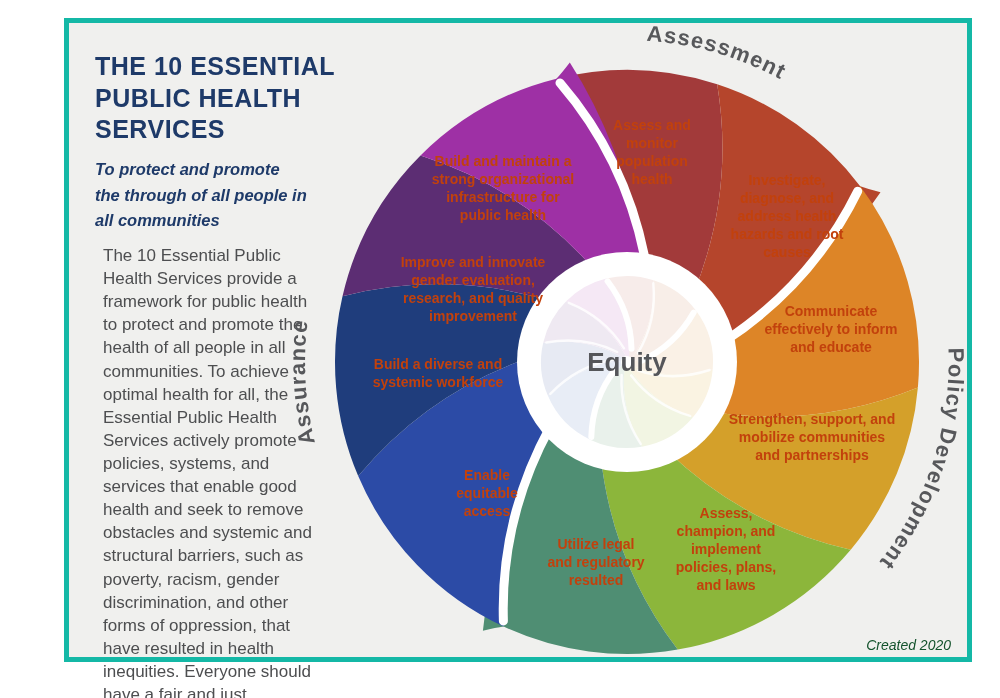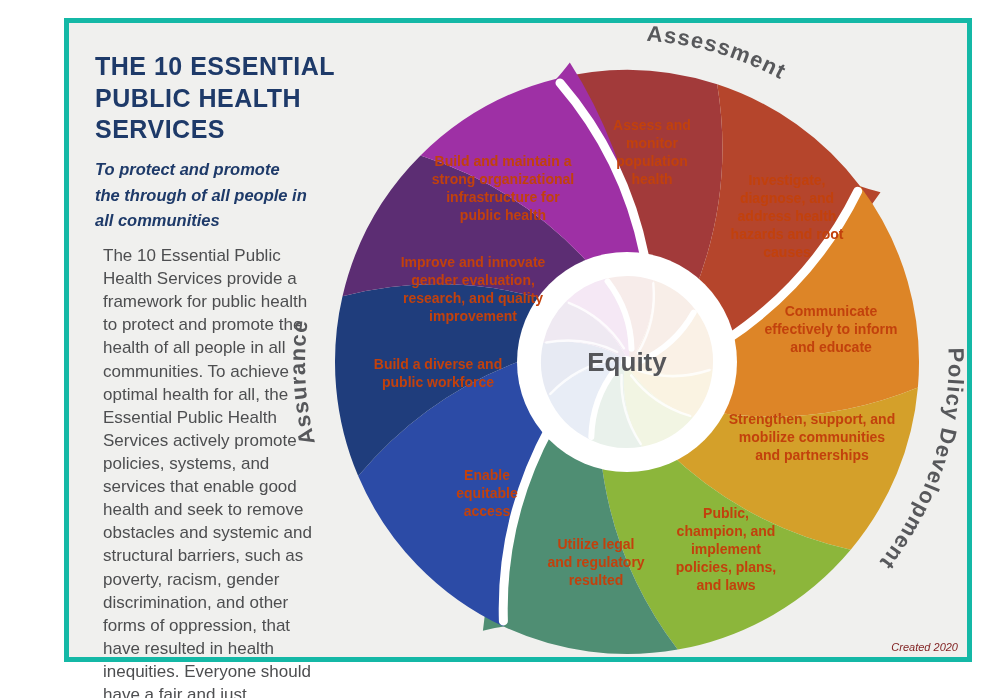--- a/index.html
+++ b/index.html
@@ -10,22 +10,22 @@
   .panel-title{position:absolute;left:26px;top:28px;font-weight:bold;
         font-size:25px;line-height:1.26;color:#1E3A69;letter-spacing:.5px;}
   .panel-subtitle{position:absolute;left:26px;top:134px;font-style:italic;font-weight:bold;
         font-size:16.5px;line-height:1.55;color:#1E3A69;}
   .panel-body{position:absolute;left:26px;top:221px;width:216px;
         font-size:17px;line-height:1.36;color:#4D4E50;margin-left:8px;}
   #wheel-svg{position:absolute;left:208px;top:-11px;width:700px;height:700px;overflow:visible;}
   #wheel-labels{position:absolute;left:0;top:0;width:100%;height:100%;pointer-events:none;}
   .seg-label{position:absolute;transform:translate(-50%,-50%);color:#c2410c;
         font-weight:bold;font-size:14px;line-height:1.28;text-align:center;white-space:nowrap;}
-  .created{position:absolute;right:9px;bottom:4px;font-style:italic;
-        font-size:11px;color:#7f1d1d;}
+  .created{position:absolute;right:16px;bottom:4px;font-style:italic;
+        font-size:14px;color:#14532d;}
 </style>
 </head>
 <body>
 
 <div class="card">
 
   <div class="panel-title">
     <div>THE 10 ESSENTIAL</div>
     <div>PUBLIC HEALTH</div>
     <div>SERVICES</div>
@@ -101,39 +101,39 @@
         <div>Strengthen, support, and</div>
         <div>mobilize communities</div>
         <div>and partnerships</div>
       </div>
       <div class="seg-label" style="left: 762px; top: 307px;">
         <div>Communicate</div>
         <div>effectively to inform</div>
         <div>and educate</div>
       </div>
       <div class="seg-label" style="left: 657px; top: 527px;">
-        <div>Public,</div>
+        <div>Assess,</div>
         <div>champion, and</div>
         <div>implement</div>
         <div>policies, plans,</div>
         <div>and laws</div>
       </div>
       <div class="seg-label" style="left: 527px; top: 540px;">
         <div>Utilize legal</div>
         <div>and regulatory</div>
         <div>resulted</div>
       </div>
       <div class="seg-label" style="left: 418px; top: 471px;">
         <div>Enable</div>
         <div>equitable</div>
         <div>access</div>
       </div>
       <div class="seg-label" style="left: 369px; top: 351px;">
         <div>Build a diverse and</div>
-        <div>public workforce</div>
+        <div>systemic workforce</div>
       </div>
       <div class="seg-label" style="left: 376px; top: 267px; margin-left: 28px;">
         <div>Improve and innovate</div>
         <div>gender evaluation,</div>
         <div>research, and quality</div>
         <div>improvement</div>
       </div>
       <div class="seg-label" style="left: 434px; top: 166px;">
         <div>Build and maintain a</div>
         <div>strong organizational</div>

